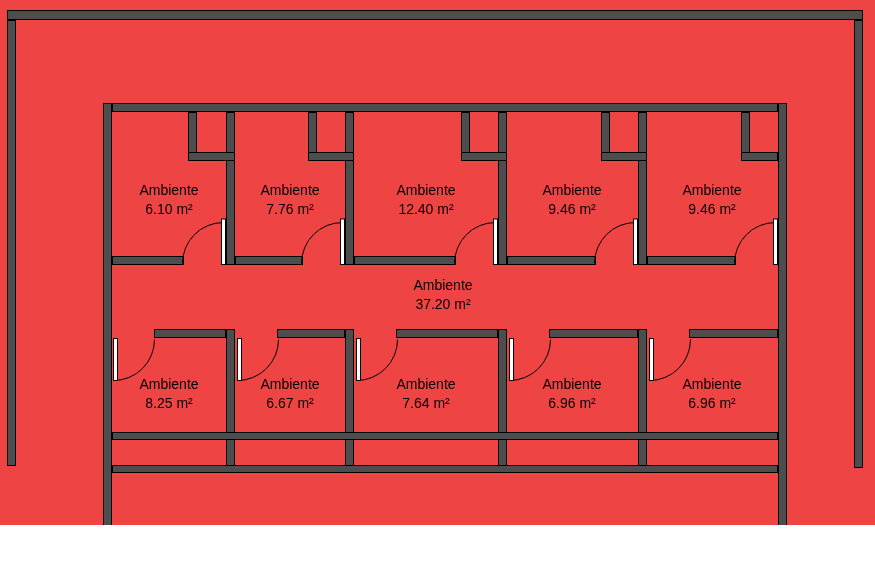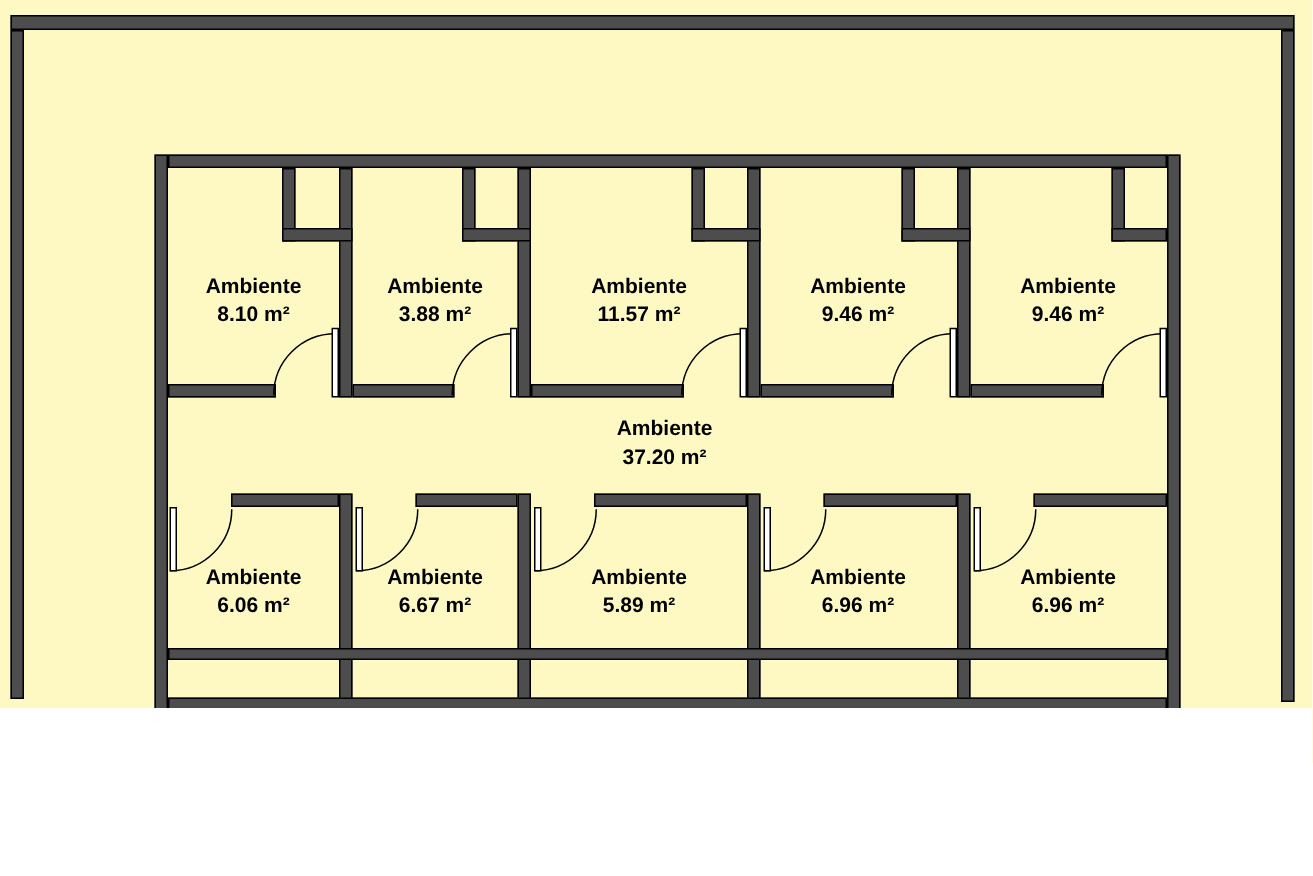--- a/index.html
+++ b/index.html
@@ -1,23 +1,22 @@
 <!DOCTYPE html>
 <html><head>
 <meta charset="utf-8">
 <style>
   html, body { margin: 0; padding: 0; background: #ffffff; }
   #plan {
     position: relative;
     width: 875px;
-    height: 472px;
-    background: #fef9c3;
+    height: 525px;
+    background: #ef4444;
     overflow: hidden;
     font-family: "Liberation Sans", sans-serif;
-    font-weight: bold;
   }
   .wall {
     position: absolute;
     background: #4d4d4d;
     border: 1px solid #000000;
     box-sizing: border-box;
   }
   .door {
     position: absolute;
     overflow: visible;
@@ -108,53 +107,53 @@
     <svg width="46" height="47" class="door" style="left: 507px; top: 338px;">
       <path fill="none" stroke="#000000" stroke-width="1" d="M 43.5,1.5 A 41 41 0 0 1 2.5,42.5"></path>
       <rect fill="#ffffff" stroke="#000000" stroke-width="1" x="2.5" y="0.5" width="4" height="42"></rect>
     </svg>
     <svg width="46" height="47" class="door" style="left: 647px; top: 338px;">
       <path fill="none" stroke="#000000" stroke-width="1" d="M 43.5,1.5 A 41 41 0 0 1 2.5,42.5"></path>
       <rect fill="#ffffff" stroke="#000000" stroke-width="1" x="2.5" y="0.5" width="4" height="42"></rect>
     </svg>
     <div class="room-label" style="left: 169px; top: 200px;">
       <div>Ambiente</div>
-      <div>8.10 m²</div>
+      <div>6.10 m²</div>
     </div>
     <div class="room-label" style="left: 290px; top: 200px;">
       <div>Ambiente</div>
-      <div>3.88 m²</div>
+      <div>7.76 m²</div>
     </div>
     <div class="room-label" style="left: 426px; top: 200px;">
       <div>Ambiente</div>
-      <div>11.57 m²</div>
+      <div>12.40 m²</div>
     </div>
     <div class="room-label" style="left: 572px; top: 200px;">
       <div>Ambiente</div>
       <div>9.46 m²</div>
     </div>
     <div class="room-label" style="left: 712px; top: 200px;">
       <div>Ambiente</div>
       <div>9.46 m²</div>
     </div>
     <div class="room-label" style="left: 443px; top: 295px;">
       <div>Ambiente</div>
       <div>37.20 m²</div>
     </div>
     <div class="room-label" style="left: 169px; top: 394px;">
       <div>Ambiente</div>
-      <div>6.06 m²</div>
+      <div>8.25 m²</div>
     </div>
     <div class="room-label" style="left: 290px; top: 394px;">
       <div>Ambiente</div>
       <div>6.67 m²</div>
     </div>
     <div class="room-label" style="left: 426px; top: 394px;">
       <div>Ambiente</div>
-      <div>5.89 m²</div>
+      <div>7.64 m²</div>
     </div>
     <div class="room-label" style="left: 572px; top: 394px;">
       <div>Ambiente</div>
       <div>6.96 m²</div>
     </div>
     <div class="room-label" style="left: 712px; top: 394px;">
       <div>Ambiente</div>
       <div>6.96 m²</div>
     </div>
   </div>

